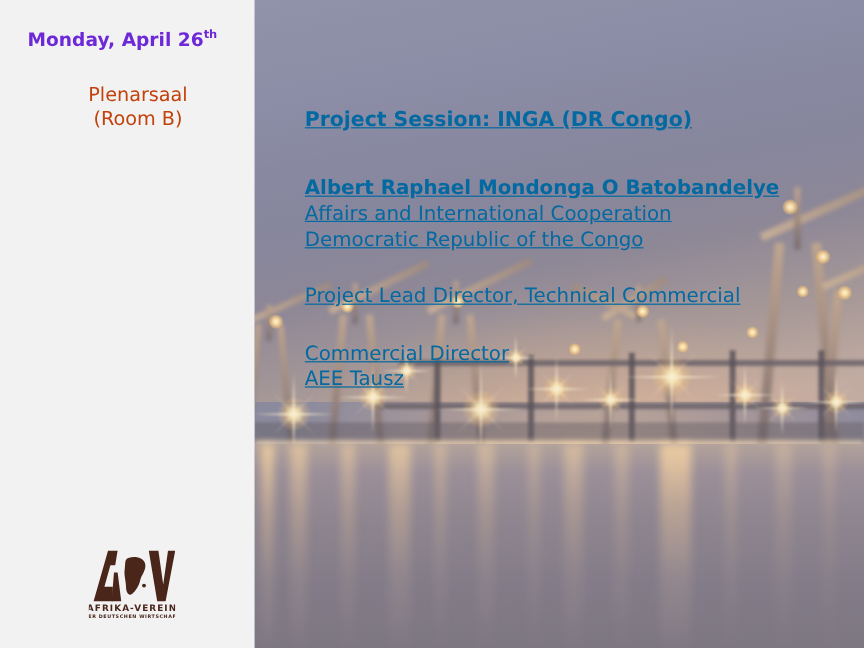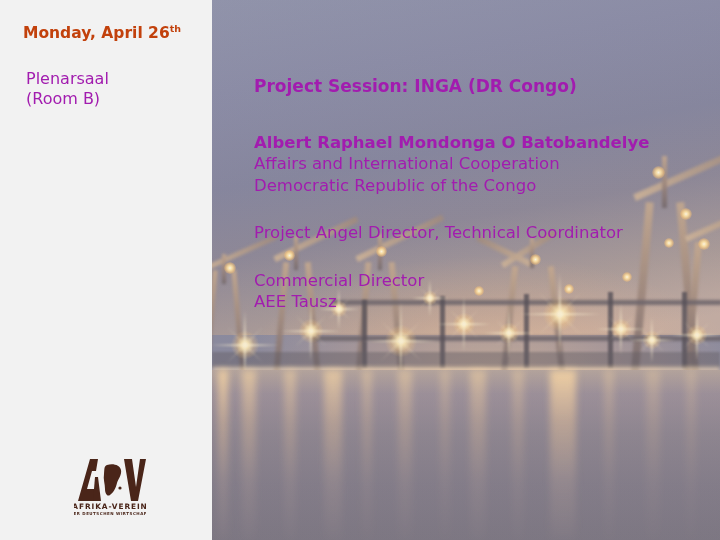--- a/index.html
+++ b/index.html
@@ -21,40 +21,40 @@
     position:absolute; left:0; top:0;
     width:212px; height:540px;
     background:#f2f2f2;
     z-index:5;
   }
   #schedule-block {
     position:absolute; left:0; top:26px; width:212px;
     padding-right:8px;
   }
   .sched-line {
-    color:#c2410c;
+    color:#6d28d9;
     font-weight:bold;
     font-size:15.5px;
     line-height:1.0;
     text-align:center;
     white-space:nowrap;
   }
   #date-line { margin-bottom:27px; }
   #date-line sup {
     font-size:9.5px;
     vertical-align:super;
     line-height:0;
   }
   #time-line { margin-bottom:26px; }
   .room-line {
-    color:#a21caf;
+    color:#c2410c;
     font-weight:normal;
     font-size:16px;
     line-height:1.30;
-    text-align:left;
+    text-align:center;
     white-space:nowrap;
     padding-left:26px;
   }
 
   
   #logo {
     position:absolute;
     left:74px; top:455px;
     width:72px; height:62px;
   }
@@ -144,24 +144,25 @@
 
   
   .veil {
     position:absolute; inset:0;
     background:linear-gradient(180deg, rgba(140,140,162,0.10) 0%, rgba(160,150,160,0.05) 50%, rgba(130,125,140,0.12) 100%);
   }
 
   
   #session-text {
     position:absolute;
-    left:254px; top:78px;
+    left:254px; top:92px;
     width:452px;
     z-index:8;
-    color:#a21caf;
+    color:#0369a1;
+    text-decoration:underline;
   }
   .session-title {
     font-size:17px;
     font-weight:bold;
     line-height:1.0;
     margin-bottom:37px;
     white-space:nowrap;
   }
   .speaker { margin-bottom:26px; }
   .speaker:last-child { margin-bottom:0; }
@@ -321,21 +322,21 @@
   <div id="session-text">
     <div class="session-title">Project Session: INGA (DR Congo)</div>
 
     <div class="speaker">
       <div class="sp-name">Albert Raphael Mondonga O Batobandelye</div>
       <div class="sp-line">Affairs and International Cooperation</div>
       <div class="sp-line">Democratic Republic of the Congo</div>
     </div>
 
     <div class="speaker">
-      <div class="sp-line">Project Angel Director, Technical Coordinator</div>
+      <div class="sp-line">Project Lead Director, Technical Commercial</div>
     </div>
 
     <div class="speaker">
       <div class="sp-line">Commercial Director</div>
       <div class="sp-line">AEE Tausz</div>
     </div>
   </div>
 
   <div id="left-panel">
 

